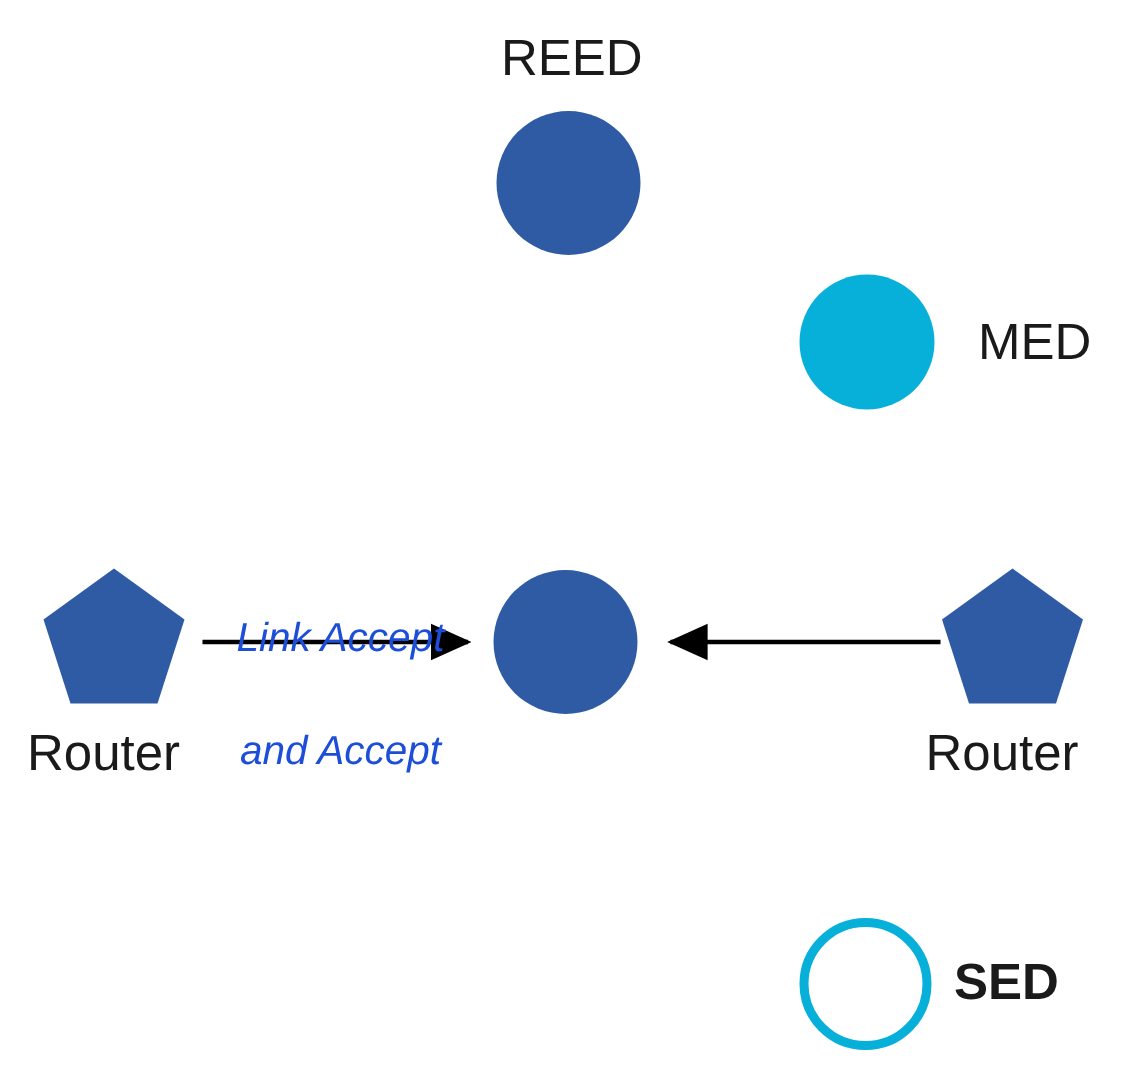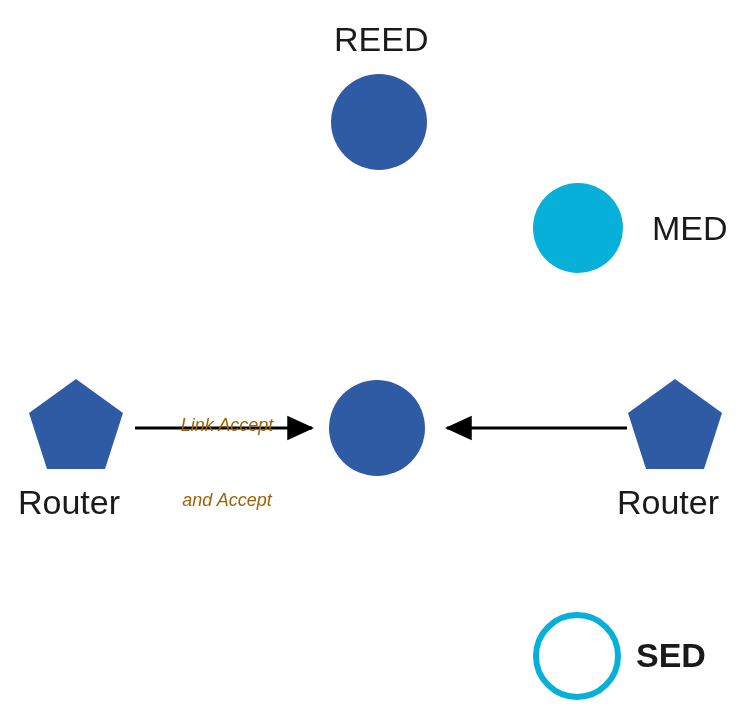--- a/index.html
+++ b/index.html
@@ -29,23 +29,23 @@
     font-size: 34px;
     line-height: 34px;
     color: #1a1a1a;
     white-space: nowrap;
     letter-spacing: 0px;
   }
   .edge-label {
     position: absolute;
     font-family: "Liberation Sans", sans-serif;
     font-style: italic;
-    font-size: 18px;
+    font-size: 27px;
     line-height: 25px;
-    color: #a16207;
+    color: #1d4ed8;
     text-align: center;
     white-space: pre;
   }
 </style>
 </head>
 <body>
 
 <svg id="diagram-canvas" viewBox="0 0 752 720" xmlns="http://www.w3.org/2000/svg">
 
   <defs>

